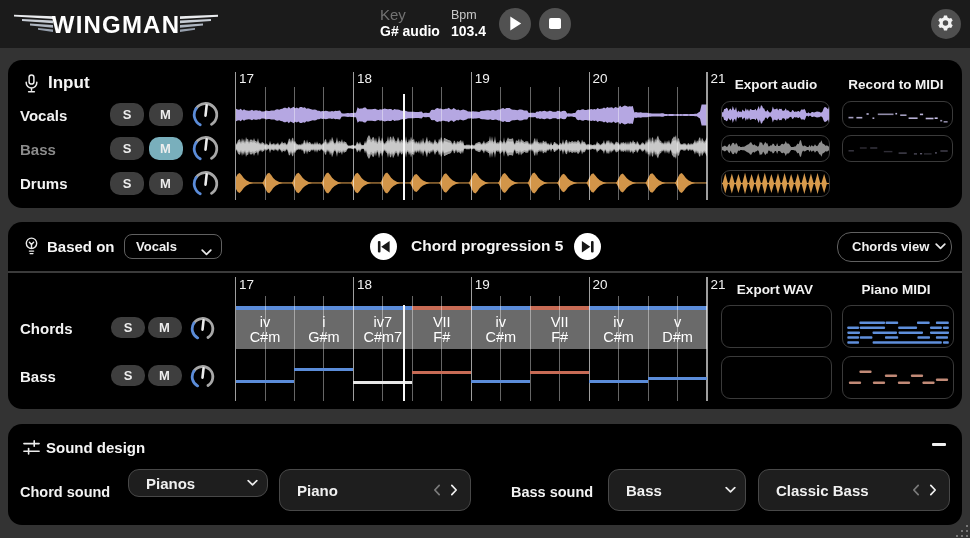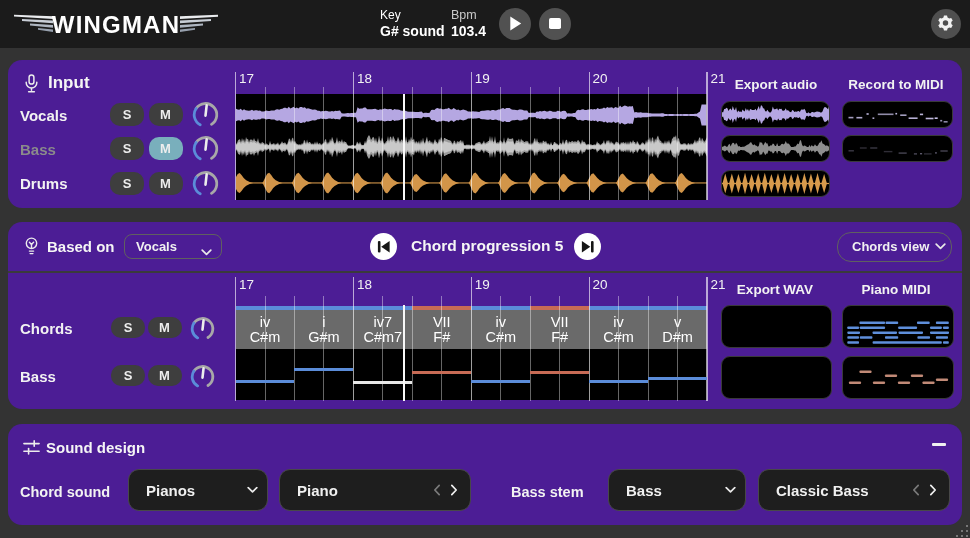--- a/index.html
+++ b/index.html
@@ -1,16 +1,16 @@
 <!DOCTYPE html>
 <html><head><meta charset="utf-8"><style>
 *{margin:0;padding:0;box-sizing:border-box}
 html,body{width:970px;height:538px;background:#333;font-family:"Liberation Sans",sans-serif;overflow:hidden}
 .abs{position:absolute}
-.panel{position:absolute;left:8px;width:954px;background:#4c1d95;border-radius:14px}
+.panel{position:absolute;left:8px;width:954px;background:#000000;border-radius:14px}
 .smbtn{position:absolute;width:34px;height:23px;border-radius:10px;background:#3e3e3e;color:#ededed;font-weight:700;font-size:13px;display:flex;align-items:center;justify-content:center}
 .lbl{position:absolute;color:#f2f2f2;font-weight:700;font-size:15px;transform:translateY(-50%)}
 .ctr{display:flex;align-items:center;justify-content:center}
 .thumb{position:absolute;background:#000;border-radius:9px;border:1px solid #3a3a3a;overflow:hidden}
 .ttl{position:absolute;color:#f2f2f2;font-weight:700;font-size:13.5px;transform:translate(-50%,-50%);white-space:nowrap}
 .ddl{position:absolute;border:1.3px solid #606060;border-radius:8px;display:flex;align-items:center;color:#f0f0f0;font-weight:700}
 </style></head><body>
 <div class="abs" style="left:0;top:0;width:970px;height:538px;background:#333">
 
 <div class="abs" style="left:0;top:0;width:970px;height:48px;background:#1b1b1b">
@@ -23,22 +23,22 @@
         </g>
 <g transform="translate(166,4)">
           <polygon points="0,3.2 0,5.9 39.0,3.6 39.0,1.7" fill="#e9ebee"></polygon>
           <polygon points="0,7.6 0,10.3 31.0,8.0 31.0,6.1" fill="#c8ced6"></polygon>
           <polygon points="0,12.0 0,14.7 23.0,12.4 23.0,10.5" fill="#aeb6c1"></polygon>
           <polygon points="0,16.4 0,19.1 15.0,16.8 15.0,14.9" fill="#97a0ad"></polygon>
         </g>
 <text x="102" y="23.5" text-anchor="middle" font-family="Liberation Sans" font-weight="bold" font-size="24" letter-spacing="1.2" fill="#fff">WINGMAN</text>
 </svg>
 <div class="abs" style="left:380px;top:7px;line-height:16px">
-        <div style="color:#ffffff;font-size:12px">Key</div>
-        <div style="color:#fff;font-size:14px;font-weight:700">G# sound</div>
+        <div style="color:#737373;font-size:15px">Key</div>
+        <div style="color:#fff;font-size:14px;font-weight:700">G# audio</div>
       </div>
 <div class="abs" style="left:451px;top:7px;line-height:16px">
         <div style="color:#c9c9c9;font-size:12.5px">Bpm</div>
         <div style="color:#fff;font-size:14px;font-weight:700">103.4</div>
       </div>
 <div class="abs ctr" style="left:499px;top:7.5px;width:32px;height:32px;border-radius:50%;background:#515151">
         <svg width="14" height="15" viewBox="0 0 14 15">
           <polygon points="2.3,0.6 2.3,14.4 13.2,7.5" fill="#fff"></polygon>
         </svg>
       </div>
@@ -338,42 +338,42 @@
 <div class="panel" style="top:424px;height:101px">
 <div class="abs" style="left:15px;top:16px"><svg width="17" height="15" viewBox="0 0 17 15" fill="none" stroke="#ececec" stroke-width="1.6" stroke-linecap="round">
           <line x1="0.9" y1="3.6" x2="16.1" y2="3.6"></line>
           <line x1="11.2" y1="0.9" x2="11.2" y2="6.3"></line>
           <line x1="0.9" y1="11.2" x2="16.1" y2="11.2"></line>
           <line x1="5.6" y1="8.5" x2="5.6" y2="13.9"></line>
         </svg></div>
 <div class="abs" style="left:38px;top:15px;color:#f5f5f5;font-weight:700;font-size:15px">Sound design</div>
 <div class="abs" style="left:924px;top:19px;width:14px;height:2.6px;background:#f0f0f0;border-radius:1px"></div>
 <div class="lbl" style="left:12px;top:67.5px;font-size:14.5px">Chord sound</div>
-<div class="abs" style="left:120px;top:45px;width:140px;height:42px;background:#1e1e1e;border:1.5px solid #484848;border-radius:11px;color:#f0f0f0;font-weight:700;font-size:15px">
+<div class="abs" style="left:120px;top:45px;width:140px;height:28px;background:#1e1e1e;border:1.5px solid #484848;border-radius:11px;color:#f0f0f0;font-weight:700;font-size:15px">
         <span style="position:absolute;left:17px;top:50%;transform:translateY(-50%)">Pianos</span>
         <span style="position:absolute;right:9px;top:50%;transform:translateY(-50%);display:flex">
           <svg width="11" height="7" viewBox="0 0 11 7" fill="none" stroke="#e8e8e8" stroke-width="1.7" stroke-linecap="round" stroke-linejoin="round">
             <path d="M1.2,1.2 L5.5,5.4 L9.8,1.2"></path>
           </svg>
         </span>
       </div>
 <div class="abs" style="left:271px;top:45px;width:192px;height:42px;background:#1e1e1e;border:1.5px solid #484848;border-radius:11px;color:#f0f0f0;font-weight:700;font-size:15px">
         <span style="position:absolute;left:17px;top:50%;transform:translateY(-50%)">Piano</span>
         <span style="position:absolute;right:29px;top:50%;transform:translateY(-50%);display:flex">
           <svg width="8" height="12" viewBox="0 0 8 12" fill="none" stroke="#7a7a7a" stroke-width="1.7" stroke-linecap="round" stroke-linejoin="round">
             <path d="M6.2,1.4 L1.8,6 L6.2,10.6"></path>
           </svg>
         </span>
         <span style="position:absolute;right:12px;top:50%;transform:translateY(-50%);display:flex">
           <svg width="8" height="12" viewBox="0 0 8 12" fill="none" stroke="#f0f0f0" stroke-width="1.7" stroke-linecap="round" stroke-linejoin="round">
             <path d="M1.8,1.4 L6.2,6 L1.8,10.6"></path>
           </svg>
         </span>
       </div>
-<div class="lbl" style="left:503px;top:67.5px;font-size:14.5px">Bass stem</div>
+<div class="lbl" style="left:503px;top:67.5px;font-size:14.5px">Bass sound</div>
 <div class="abs" style="left:600px;top:45px;width:138px;height:42px;background:#1e1e1e;border:1.5px solid #484848;border-radius:11px;color:#f0f0f0;font-weight:700;font-size:15px">
         <span style="position:absolute;left:17px;top:50%;transform:translateY(-50%)">Bass</span>
         <span style="position:absolute;right:9px;top:50%;transform:translateY(-50%);display:flex">
           <svg width="11" height="7" viewBox="0 0 11 7" fill="none" stroke="#e8e8e8" stroke-width="1.7" stroke-linecap="round" stroke-linejoin="round">
             <path d="M1.2,1.2 L5.5,5.4 L9.8,1.2"></path>
           </svg>
         </span>
       </div>
 <div class="abs" style="left:750px;top:45px;width:192px;height:42px;background:#1e1e1e;border:1.5px solid #484848;border-radius:11px;color:#f0f0f0;font-weight:700;font-size:15px">
         <span style="position:absolute;left:17px;top:50%;transform:translateY(-50%)">Classic Bass</span>

